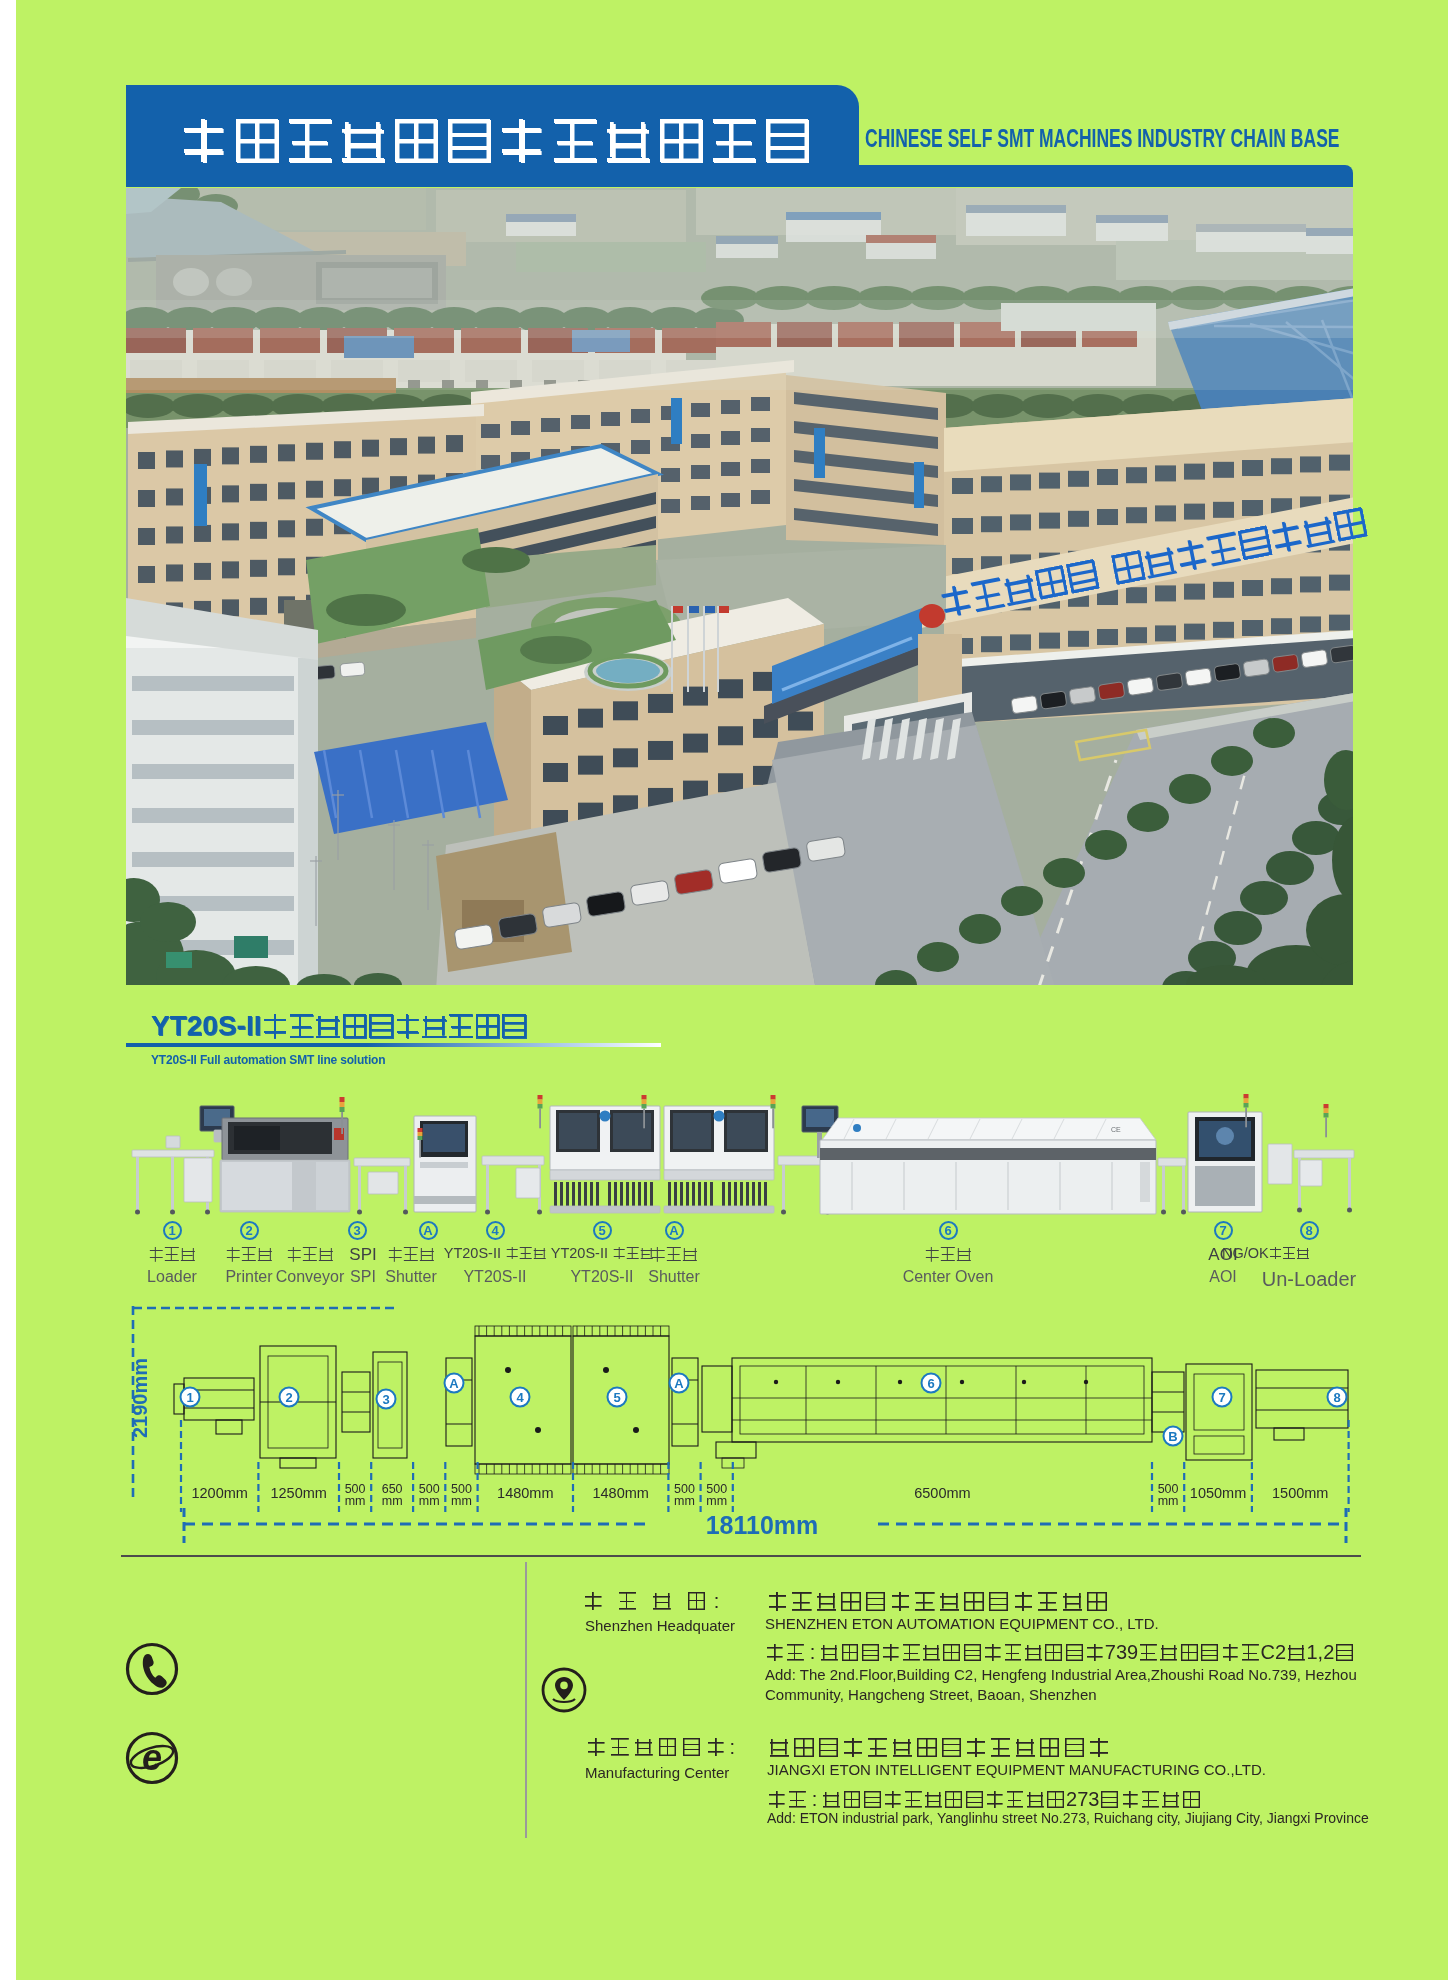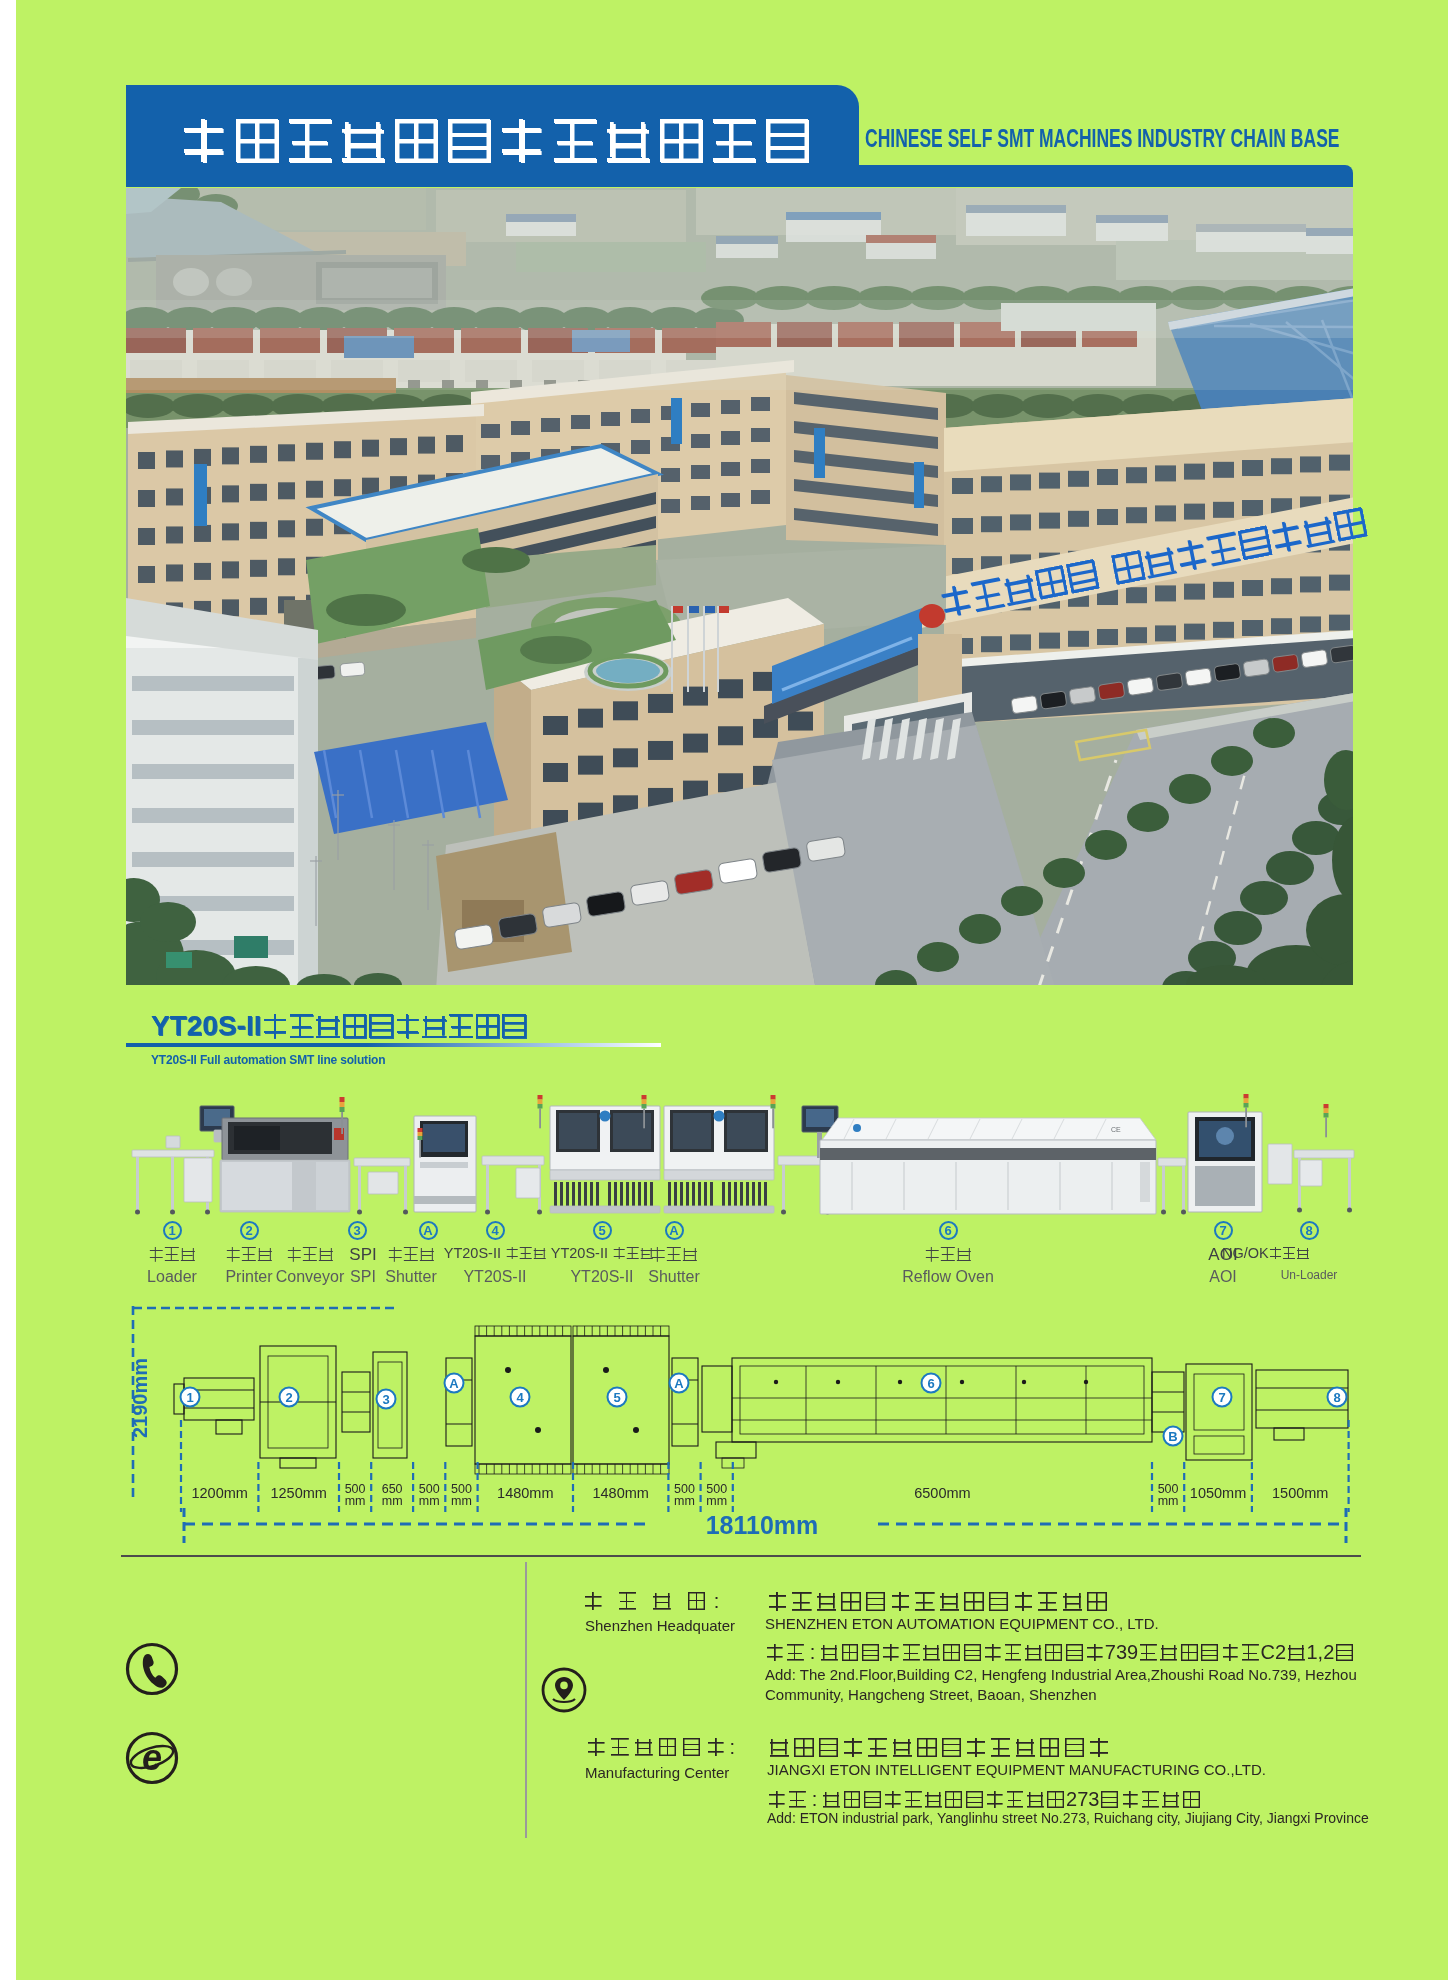--- a/index.html
+++ b/index.html
@@ -837,23 +837,23 @@
 <div class="abs" style="left:1250px;top:1245px;transform:translateX(-50%);font-size:14.5px;color:#3e4144;white-space:nowrap">NG/OK<i class="ca"></i><i class="cc"></i><i class="cd"></i></div>
 
 <div class="abs" style="left:156px;top:1268px;transform:translateX(-50%);font-size:16px;color:#595b5e;white-space:nowrap">Loader</div>
 <div class="abs" style="left:233px;top:1268px;transform:translateX(-50%);font-size:16px;color:#595b5e;white-space:nowrap">Printer</div>
 <div class="abs" style="left:294px;top:1268px;transform:translateX(-50%);font-size:16px;color:#595b5e;white-space:nowrap">Conveyor</div>
 <div class="abs" style="left:347px;top:1268px;transform:translateX(-50%);font-size:16px;color:#595b5e;white-space:nowrap">SPI</div>
 <div class="abs" style="left:395px;top:1268px;transform:translateX(-50%);font-size:16px;color:#595b5e;white-space:nowrap">Shutter</div>
 <div class="abs" style="left:479px;top:1268px;transform:translateX(-50%);font-size:16px;color:#595b5e;white-space:nowrap">YT20S-II</div>
 <div class="abs" style="left:586px;top:1268px;transform:translateX(-50%);font-size:16px;color:#595b5e;white-space:nowrap">YT20S-II</div>
 <div class="abs" style="left:658px;top:1268px;transform:translateX(-50%);font-size:16px;color:#595b5e;white-space:nowrap">Shutter</div>
-<div class="abs" style="left:932px;top:1268px;transform:translateX(-50%);font-size:16px;color:#595b5e;white-space:nowrap">Reflow Oven</div>
+<div class="abs" style="left:932px;top:1268px;transform:translateX(-50%);font-size:16px;color:#595b5e;white-space:nowrap">Center Oven</div>
 <div class="abs" style="left:1207px;top:1268px;transform:translateX(-50%);font-size:16px;color:#595b5e;white-space:nowrap">AOI</div>
-<div class="abs" style="left:1293px;top:1268px;transform:translateX(-50%);font-size:12px;color:#595b5e;white-space:nowrap">Un-Loader</div>
+<div class="abs" style="left:1293px;top:1268px;transform:translateX(-50%);font-size:20px;color:#595b5e;white-space:nowrap">Un-Loader</div>
 <svg class="abs" style="left:100px;top:1295px" width="1348" height="260" viewBox="100 1295 1348 260">
 <line x1="117" y1="1306" x2="117" y2="1502" stroke="#1e6db6" stroke-width="2.6" stroke-dasharray="9,5"></line>
 <line x1="117" y1="1308" x2="380" y2="1308" stroke="#1e6db6" stroke-width="2.6" stroke-dasharray="9,5"></line>
 <text x="131" y="1398" transform="rotate(-90 131 1398)" text-anchor="middle" font-size="20" font-weight="bold" fill="#1e6db6">2190mm</text>
 
 <rect x="168" y="1378" width="70" height="42" fill="none" stroke="#1a1a1a" stroke-width="1.1"></rect>
 <line x1="168" y1="1390" x2="238" y2="1390" stroke="#1a1a1a" stroke-width="1.0"></line>
 <line x1="168" y1="1408" x2="238" y2="1408" stroke="#1a1a1a" stroke-width="1.0"></line>
 <rect x="158" y="1384" width="10" height="30" fill="none" stroke="#1a1a1a" stroke-width="1.1"></rect>
 <rect x="200" y="1420" width="26" height="14" fill="none" stroke="#1a1a1a" stroke-width="1.1"></rect>

